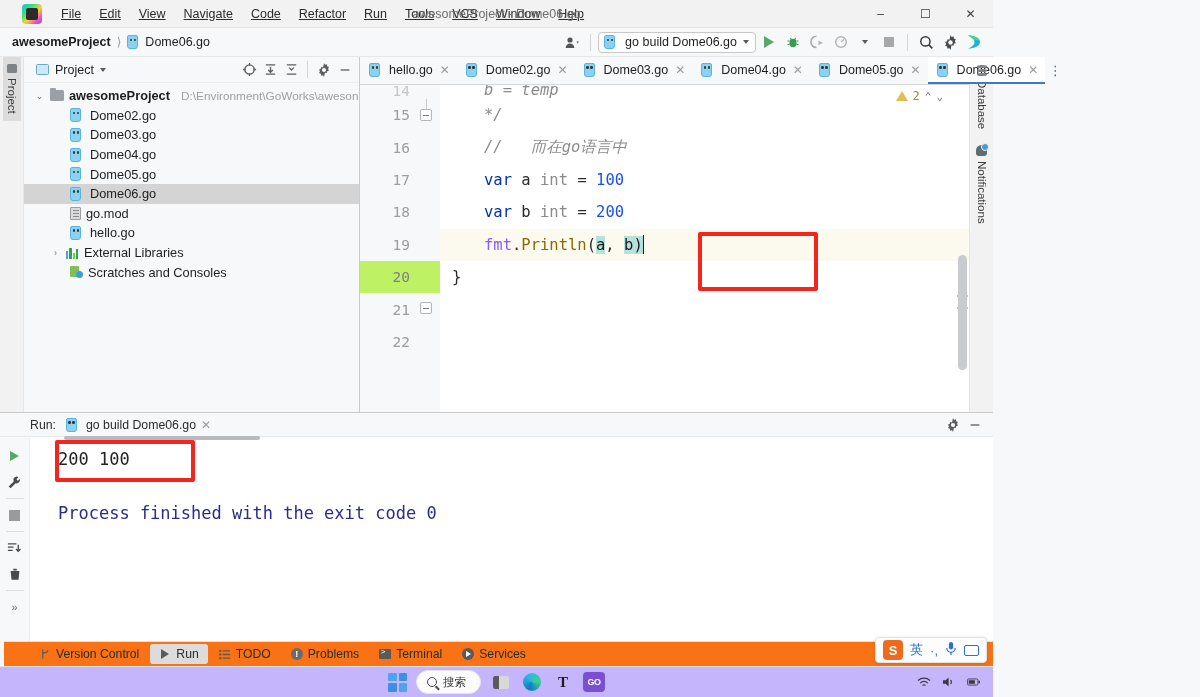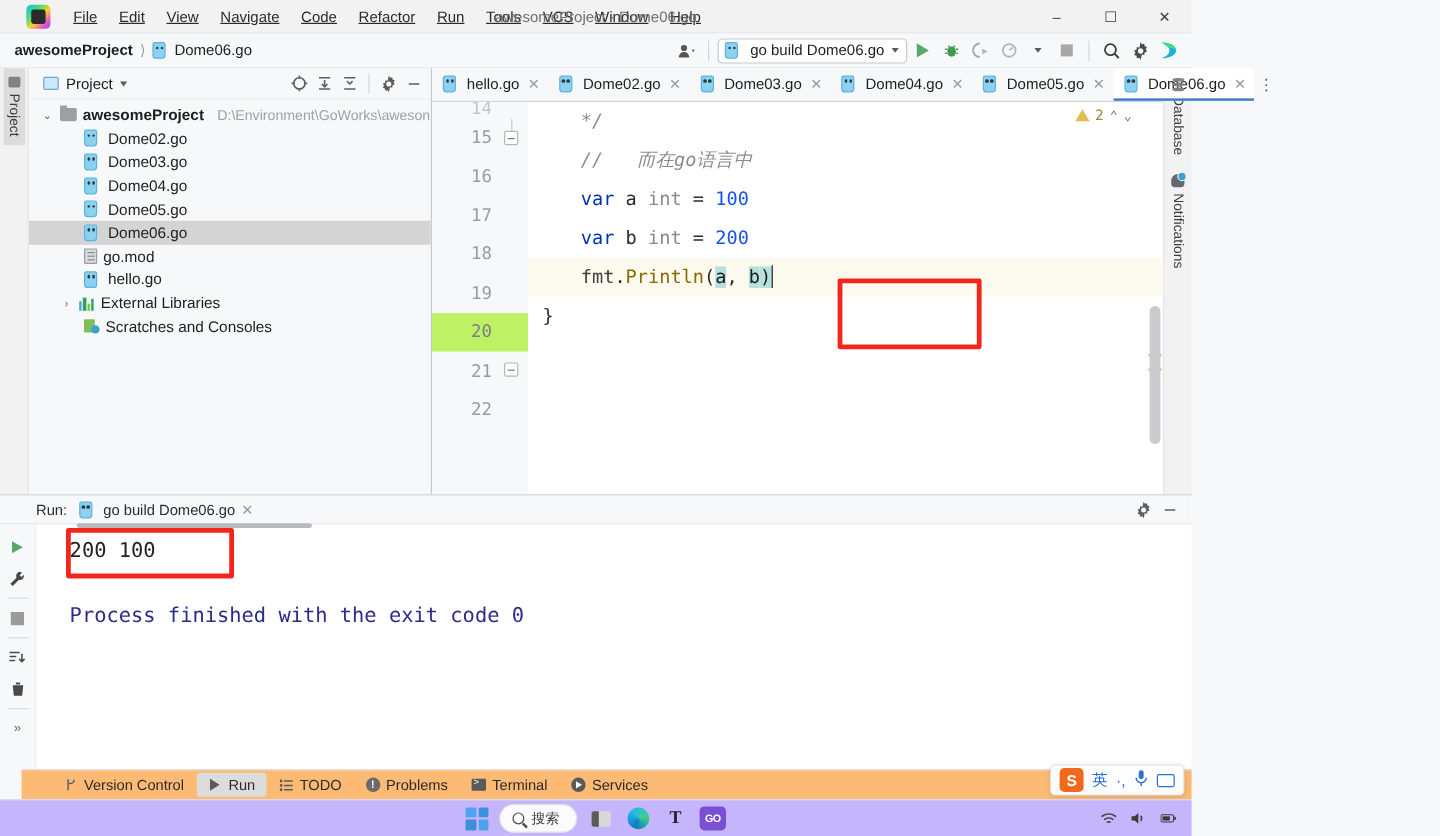--- a/index.html
+++ b/index.html
@@ -157,21 +157,21 @@
     flex:1;position:relative;overflow:hidden;
     font-family:"DejaVu Sans Mono", monospace;font-size:15.5px;background:#fff;
   }
   .cl{ height:32.4px;display:flex;align-items:center;padding-left:12px;white-space:pre;}
   .cl.cur{ background:#fcfaef; }
   .kw{color:#0033b3;}
   .typ{color:#8a8a8a;}
   .num{color:#1750eb;}
   .com{color:#8c8c8c;font-style:italic;}
   .fn{color:#8a6a00;}
-  .pkg{color:#404040;}
+  .pkg{color:#8b5cf6;}
   .pl{color:#2b2b2b;}
   .hl{background:#b7e1dd;}
   .caretbar{display:inline-block;width:1.5px;height:19px;background:#1d1d1d;vertical-align:-4px;}
 
   .redbox{ position:absolute;border:4px solid #f2261d;border-radius:2px; pointer-events:none; }
 
   .warn-ind{
     position:absolute;right:26px;top:4px;display:flex;align-items:center;gap:5px;
     font-size:12px;color:#9a8b3c;z-index:3;
   }
@@ -226,21 +226,21 @@
   .console{
     flex:1;position:relative;padding:8px 0 0 28px;
     font-family:"DejaVu Sans Mono", monospace;font-size:17px;color:#222;
   }
   .cons-line{height:27px;display:flex;align-items:center;white-space:pre;}
   .cons-blue{color:#2b2b8f;}
   .run-hscroll{position:absolute;left:34px;width:196px;top:-1px;height:4px;background:#b8babd;border-radius:3px;}
 
   
   .statusbar{
-    position:absolute;left:18px;right:0;bottom:31px;height:25px;background:#fdba74;
+    position:absolute;left:4px;right:0;bottom:31px;height:25px;background:#f97316;
     border-top:1px solid #e0e1e3;display:flex;align-items:center;padding-left:26px;gap:2px;
   }
   .sb-item{
     display:flex;align-items:center;gap:5px;padding:3px 9px;font-size:12.2px;color:#2b2b2b;
     border-radius:3px;
   }
   .sb-item.active{ background:#dcdcdd; }
   .sb-ico{width:12px;height:12px;flex:0 0 12px;display:flex;align-items:center;justify-content:center;}
   .vc-ico{color:#5a5a5a;font-size:12px;}
   .prob-ico{width:12px;height:12px;border-radius:50%;background:#6a6a6a;color:#fff;font-size:9px;display:flex;align-items:center;justify-content:center;font-weight:bold;}
@@ -563,20 +563,23 @@
             </div>
           <div class="gline">
               <span>22</span>
             </div>
           <div class="foldline" style="top:14px;height:10px;"></div>
           <div class="fold" style="top:24px"></div>
           <div class="fold" style="top:217px"></div>
         </div>
 
         <div class="code">
+          <div class="cl" style="height:14px;align-items:flex-end;overflow:hidden">
+            <span class="com" style="padding-left:32px">b = temp</span>
+          </div>
           <div class="cl">
             <span class="com" style="padding-left:32px">*/</span>
           </div>
           <div class="cl">
             <span class="com" style="padding-left:32px">//   而在go语言中</span>
           </div>
           <div class="cl">
             <span style="padding-left:32px"></span><span class="kw">var</span><span class="pl"> </span><span class="pl">a</span><span class="pl"> </span><span class="typ">int</span><span class="pl"> </span><span class="pl">=</span><span class="pl"> </span><span class="num">100</span>
           </div>
           <div class="cl">

